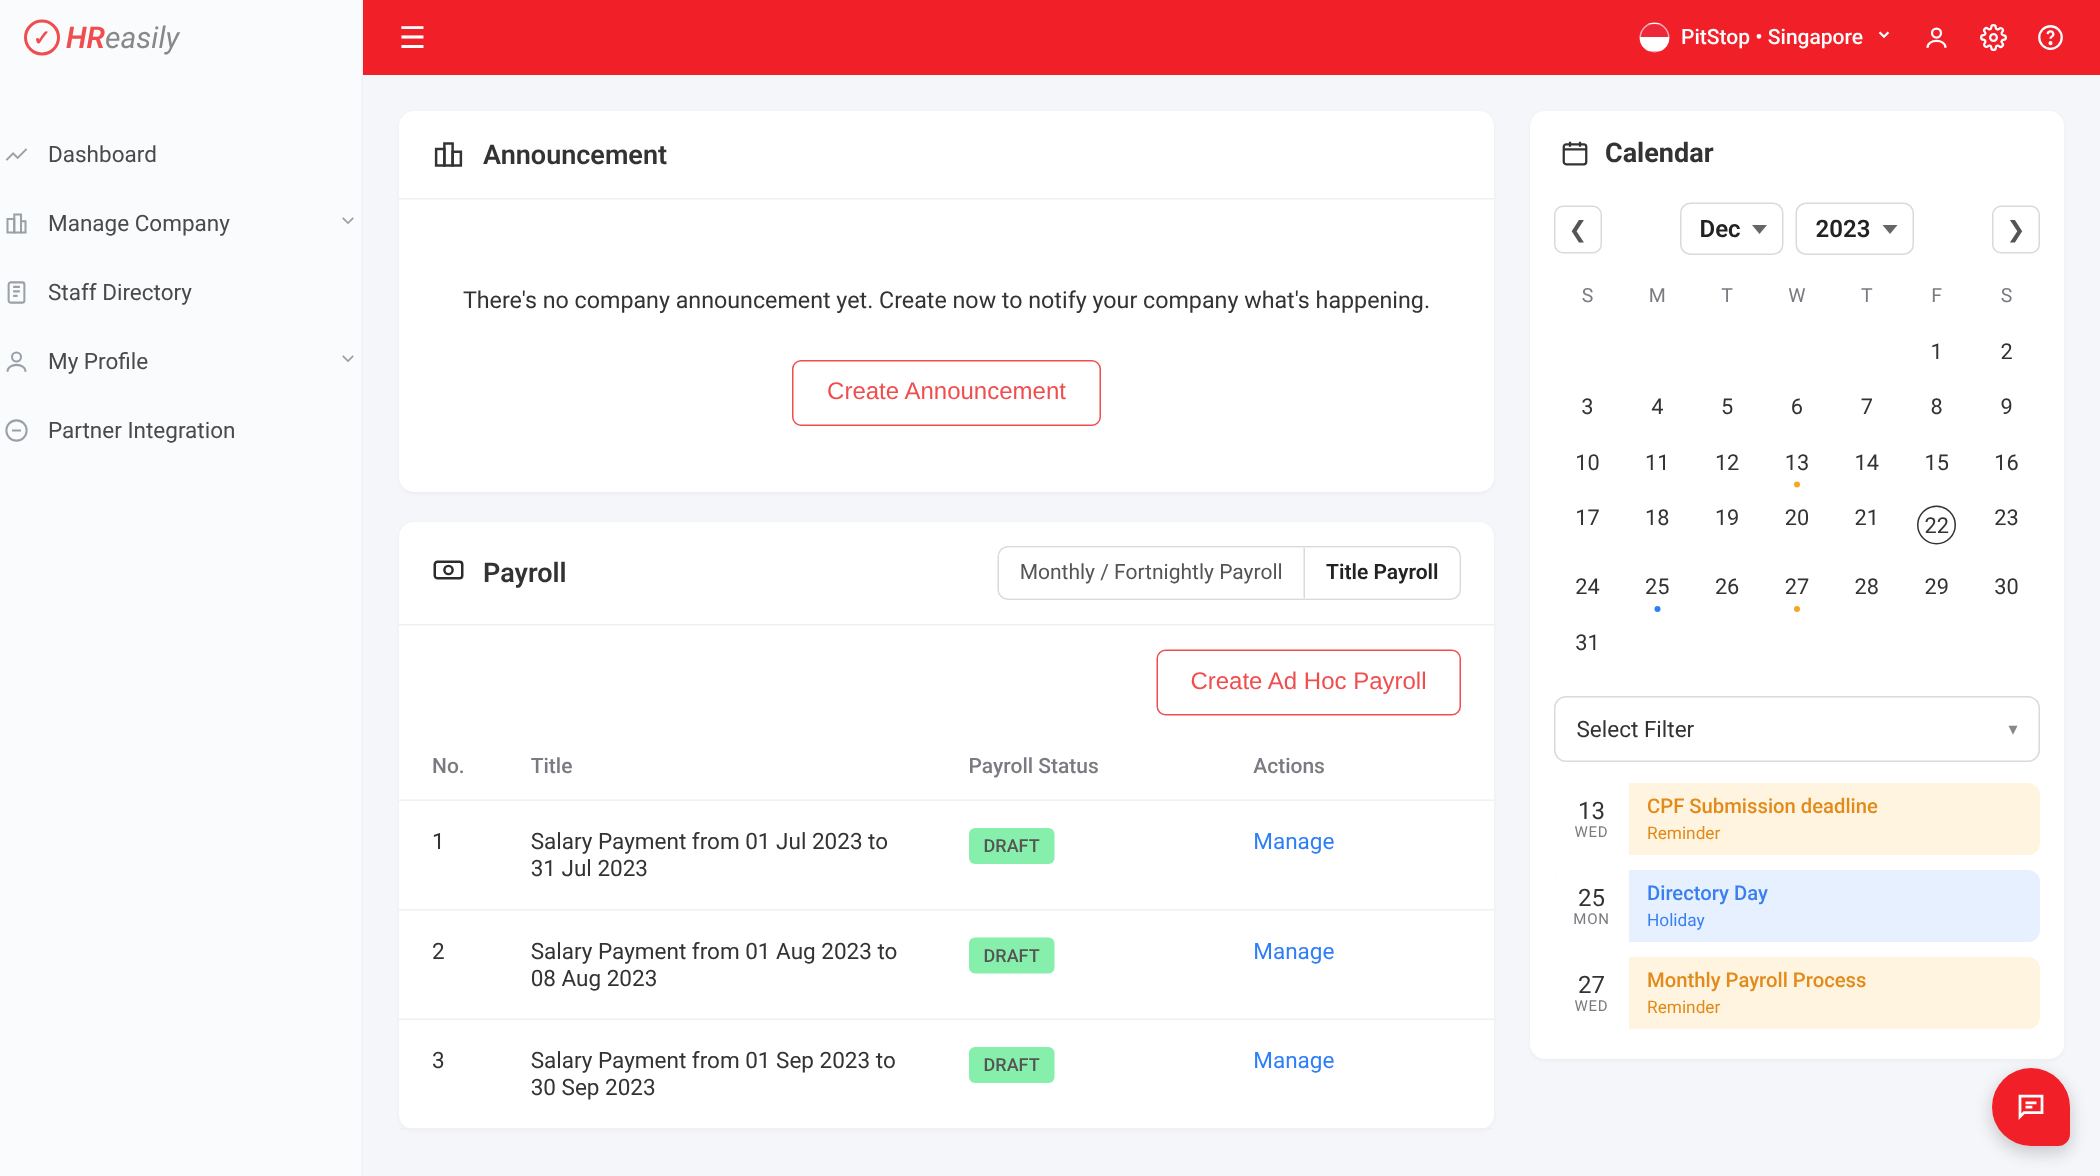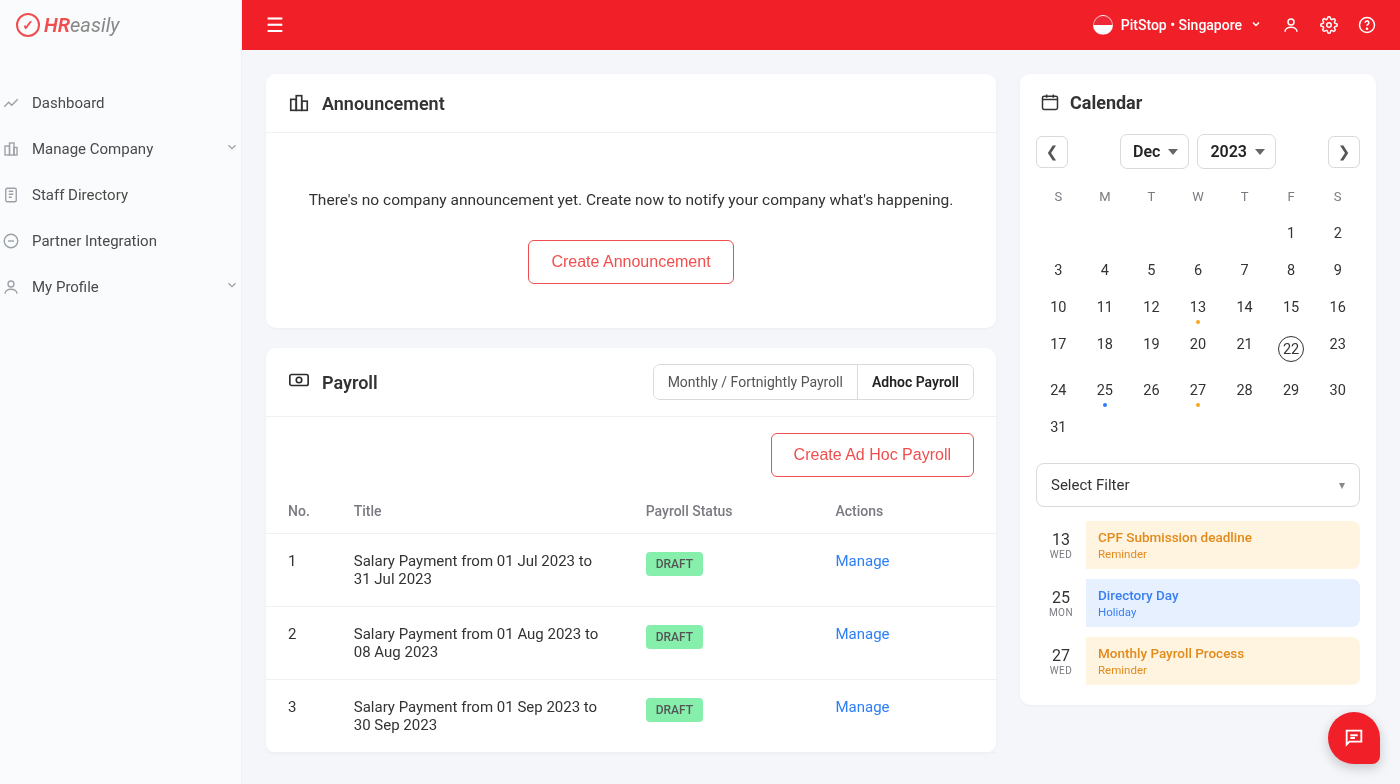--- a/index.html
+++ b/index.html
@@ -116,37 +116,37 @@
             <svg width="18" height="18" viewBox="0 0 24 24" fill="none" stroke="currentColor" stroke-width="1.8">
               <rect x="5" y="3" width="14" height="18" rx="2"></rect>
               <path d="M9 7h6M9 11h6M9 15h4"></path>
             </svg>
           </span>
           <span>Staff Directory</span>
         </div>
         <div class="nav-item">
           <span class="icon">
             <svg width="18" height="18" viewBox="0 0 24 24" fill="none" stroke="currentColor" stroke-width="1.8">
-              <circle cx="12" cy="12" r="9"></circle>
-              <path d="M8 12h8"></path>
-            </svg>
-          </span>
-          <span>Partner Integration</span>
-        </div>
-        <div class="nav-item">
-          <span class="icon">
-            <svg width="18" height="18" viewBox="0 0 24 24" fill="none" stroke="currentColor" stroke-width="1.8">
               <circle cx="12" cy="8" r="4"></circle>
               <path d="M4 21c0-4 4-6 8-6s8 2 8 6"></path>
             </svg>
           </span>
           <span>My Profile</span>
           <span class="chevron"><svg width="14" height="14" viewBox="0 0 24 24" fill="none" stroke="currentColor" stroke-width="2">
               <polyline points="6 9 12 15 18 9"></polyline>
             </svg></span>
+        </div>
+        <div class="nav-item">
+          <span class="icon">
+            <svg width="18" height="18" viewBox="0 0 24 24" fill="none" stroke="currentColor" stroke-width="1.8">
+              <circle cx="12" cy="12" r="9"></circle>
+              <path d="M8 12h8"></path>
+            </svg>
+          </span>
+          <span>Partner Integration</span>
         </div>
       </nav>
   </aside>
 
   <div class="main">
     <div class="topbar">
       <span class="hamburger">☰</span>
       <div class="topbar-right">
         <div class="tenant">
           <span class="flag"></span>
@@ -203,21 +203,21 @@
             <span class="sec-icon">
               <svg width="22" height="22" viewBox="0 0 24 24" fill="none" stroke="currentColor" stroke-width="1.8">
                   <rect x="2" y="6" width="20" height="12" rx="2"></rect>
                   <circle cx="12" cy="12" r="3"></circle>
                   <path d="M6 12h.01M18 12h.01"></path>
                 </svg>
             </span>
             <span class="title">Payroll</span>
             <div class="tab-group" id="payroll-tabs">
                 <div class="tab">Monthly / Fortnightly Payroll</div>
-                <div class="tab active">Adhoc Payroll</div>
+                <div class="tab active">Title Payroll</div>
               </div>
           </div>
           <div class="payroll-actions">
             <button class="btn-outline-red">Create Ad Hoc Payroll</button>
           </div>
           <table class="table">
             <thead>
               <tr>
                 <th class="col-no">No.</th>
                 <th class="col-title">Title</th>

